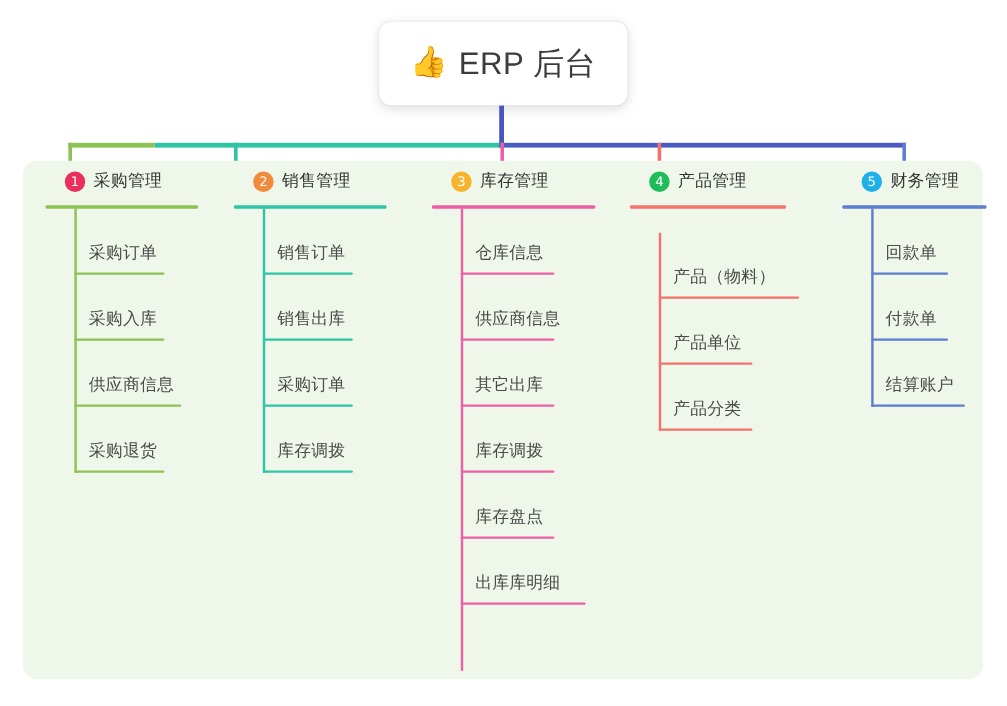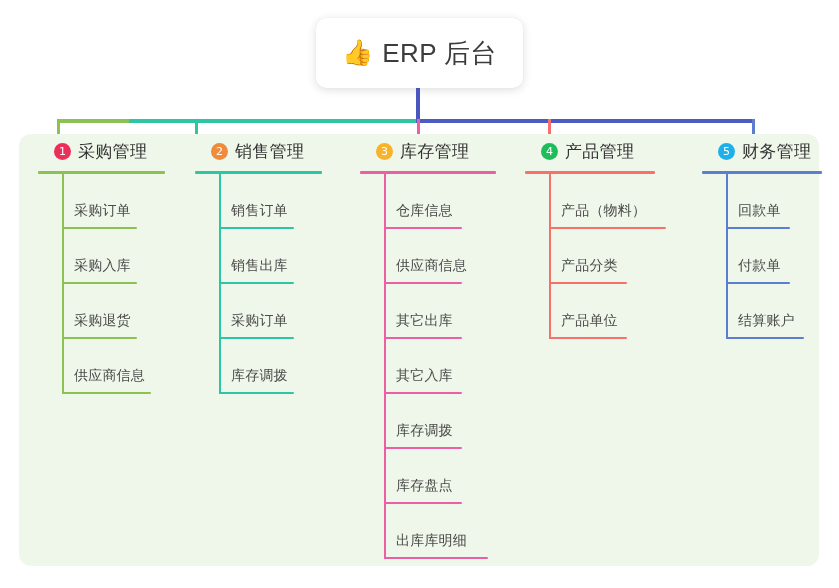--- a/index.html
+++ b/index.html
@@ -88,21 +88,21 @@
     height: 17px;
     border-radius: 50%;
     color: #ffffff;
     font-size: 11px;
     line-height: 17px;
     text-align: center;
     font-family: "DejaVu Sans", sans-serif;
     flex: 0 0 auto;
   }
   .col-title {
-    font-size: 17px;
+    font-size: 14px;
     color: #333333;
     letter-spacing: 0.3px;
     font-family: Liberation Serif, serif;
   }
   .col-rule {
     height: 3px;
     border-radius: 1px;
     margin-top: 3px;
   }
 
@@ -175,26 +175,26 @@
         <div class="trunk" style="height:220px; background:#8cc153;"></div>
         <div class="leaf">
           <span class="leaf-label">采购订单</span>
           <span class="leaf-rule" style="width:75px; background:#8cc153;"></span>
         </div>
         <div class="leaf">
           <span class="leaf-label">采购入库</span>
           <span class="leaf-rule" style="width:75px; background:#8cc153;"></span>
         </div>
         <div class="leaf">
+          <span class="leaf-label">供应商信息</span>
+          <span class="leaf-rule" style="width:89px; background:#8cc153;"></span>
+        </div>
+        <div class="leaf">
           <span class="leaf-label">采购退货</span>
           <span class="leaf-rule" style="width:75px; background:#8cc153;"></span>
-        </div>
-        <div class="leaf">
-          <span class="leaf-label">供应商信息</span>
-          <span class="leaf-rule" style="width:89px; background:#8cc153;"></span>
         </div>
       </div>
     </div>
 
     <div class="column" style="left:176px; width:150px;">
       <div class="col-header">
         <span class="badge" style="background:#f08b3c;">2</span>
         <span class="col-title">销售管理</span>
       </div>
       <div class="col-rule" style="width:127px; background:#2ec4a6;"></div>
@@ -233,56 +233,52 @@
         </div>
         <div class="leaf">
           <span class="leaf-label">供应商信息</span>
           <span class="leaf-rule" style="width:78px; background:#ec5fa4;"></span>
         </div>
         <div class="leaf">
           <span class="leaf-label">其它出库</span>
           <span class="leaf-rule" style="width:78px; background:#ec5fa4;"></span>
         </div>
         <div class="leaf">
-          <span class="leaf-label">其它入库</span>
-          <span class="leaf-rule" style="width:78px; background:#ec5fa4;"></span>
-        </div>
-        <div class="leaf">
           <span class="leaf-label">库存调拨</span>
           <span class="leaf-rule" style="width:78px; background:#ec5fa4;"></span>
         </div>
         <div class="leaf">
           <span class="leaf-label">库存盘点</span>
           <span class="leaf-rule" style="width:78px; background:#ec5fa4;"></span>
         </div>
         <div class="leaf">
           <span class="leaf-label">出库库明细</span>
           <span class="leaf-rule" style="width:104px; background:#ec5fa4;"></span>
         </div>
       </div>
     </div>
 
     <div class="column" style="left:506px; width:170px;">
       <div class="col-header">
         <span class="badge" style="background:#1fbd5a;">4</span>
         <span class="col-title">产品管理</span>
       </div>
       <div class="col-rule" style="width:130px; background:#f4726b;"></div>
-      <div class="col-body" style="height:165px;">
+      <div class="col-body" style="height:165px;margin-top:20px;">
         <div class="trunk" style="height:165px; background:#f4726b;"></div>
         <div class="leaf">
           <span class="leaf-label">产品（物料）</span>
           <span class="leaf-rule" style="width:117px; background:#f4726b;"></span>
         </div>
         <div class="leaf">
+          <span class="leaf-label">产品单位</span>
+          <span class="leaf-rule" style="width:78px; background:#f4726b;"></span>
+        </div>
+        <div class="leaf">
           <span class="leaf-label">产品分类</span>
-          <span class="leaf-rule" style="width:78px; background:#f4726b;"></span>
-        </div>
-        <div class="leaf">
-          <span class="leaf-label">产品单位</span>
           <span class="leaf-rule" style="width:78px; background:#f4726b;"></span>
         </div>
       </div>
     </div>
 
     <div class="column" style="left:683px; width:150px;">
       <div class="col-header">
         <span class="badge" style="background:#1eb0e8;">5</span>
         <span class="col-title">财务管理</span>
       </div>

